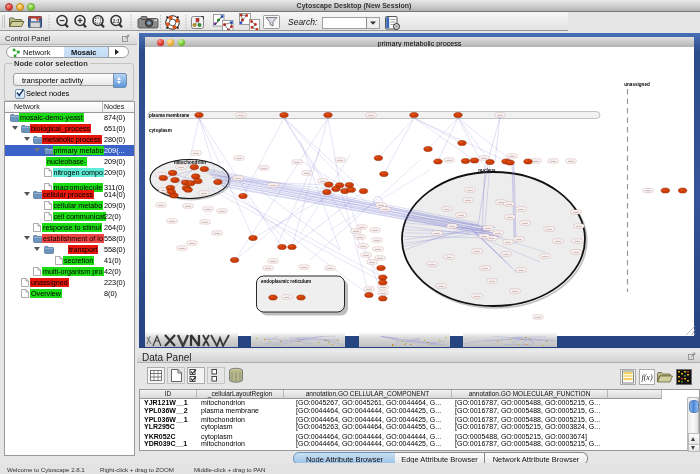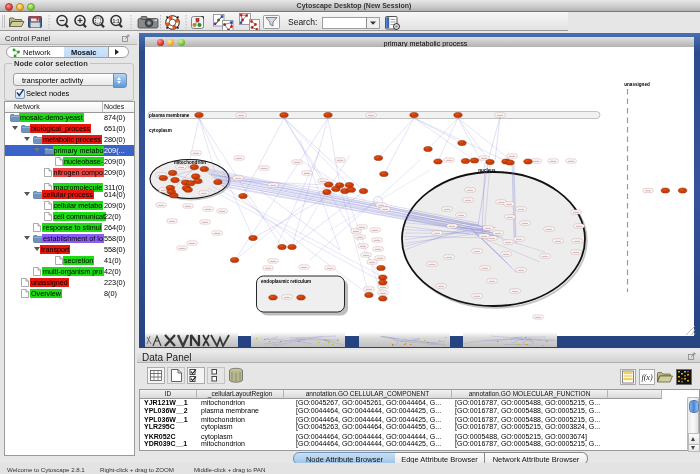--- a/index.html
+++ b/index.html
@@ -1,21 +1,21 @@
 <!DOCTYPE html>
 <html><head>
 <meta charset="utf-8">
 <style>
 html,body{margin:0;padding:0;}
 body{width:700px;height:474px;position:relative;overflow:hidden;background:#e6e6e6;font-family:"Liberation Sans",sans-serif;}
 .abs{position:absolute;}
 #titlebar{left:0;top:0;width:700px;height:11px;background:linear-gradient(#e8e8e8,#c6c6c6 70%,#b0b0b0);border-bottom:1px solid #777;}
 .tl{position:absolute;top:2.5px;width:6px;height:6px;border-radius:50%;}
 #titlebar .t{position:absolute;top:1.5px;left:4px;width:700px;text-align:center;font-size:7px;font-weight:bold;color:#333;}
-#toolbar{left:0;top:12px;width:568px;height:18px;background:linear-gradient(#f7f7f7,#e2e2e2);border-bottom:1px solid #9a9a9a;}
+#toolbar{left:0;top:12px;width:568px;height:18px;background:linear-gradient(#f7f7f7,#e2e2e2);border-bottom:1px solid #9a9a9a;font-style:italic;}
 #statusbar{left:0;top:463px;width:700px;height:11px;background:#e3e3e3;font-size:6.2px;color:#333;letter-spacing:-0.05px;}
 #statusbar span{position:absolute;top:2.5px;white-space:nowrap;}
 
 #cp{left:0;top:31px;width:137px;height:432px;background:#e6e6e6;}
 #cphead{left:0;top:0;width:137px;height:13px;background:linear-gradient(#f0f0f0,#d8d8d8);border-bottom:1px solid #b5b5b5;}
 #cphead .t{position:absolute;left:5px;top:3px;font-size:7.5px;color:#222;}
 #cptabs{left:6px;top:15px;width:121px;height:10px;background:#fff;border:1px solid #a0a0a0;border-radius:6px;font-size:7.5px;overflow:hidden;}
 #gb{left:4px;top:32px;width:128px;height:36px;border:1px solid #c2c2c2;border-radius:3px;}
 #gb .lbl{position:absolute;left:7px;top:-5px;background:#e6e6e6;padding:0 2px;font-size:7.5px;font-weight:bold;color:#333;}
 #dd{left:8px;top:9px;width:112px;height:11px;background:linear-gradient(#ffffff,#e8e8e8);border:1px solid #9f9f9f;border-radius:3px;font-size:7.5px;}
@@ -24,21 +24,21 @@
 #treehead{position:absolute;left:0;top:0;width:129px;height:10px;background:linear-gradient(#ffffff,#f0f0f0);border-bottom:1px solid #999;font-size:7px;color:#222;}
 .trow{position:absolute;left:0;width:129px;height:11px;}
 .trow .lab{position:absolute;top:1px;height:9px;line-height:9px;padding:0 1px;color:#000;white-space:nowrap;font-size:7.2px;}
 .trow .cnt{position:absolute;left:99px;top:1px;height:9px;line-height:9px;font-size:7.3px;color:#000;white-space:nowrap;}
 .arr{position:absolute;top:3px;width:0;height:0;border-left:3px solid transparent;border-right:3px solid transparent;border-top:4px solid #555;}
 
 #desk{left:137px;top:31px;width:563px;height:432px;background:#e6e6e6;}
 #nw{position:absolute;left:2px;top:2px;width:561px;height:317px;}
 #nwborder{position:absolute;left:0;top:0;width:561px;height:315px;background:linear-gradient(#486fb5,#2a4c88 6%,#35549a 50%,#24437f);}
 #nwtitle{position:absolute;left:6px;top:4px;width:549px;height:10px;background:linear-gradient(#e0e0e0,#b2b2b2);border-bottom:1px solid #808080;}
-#nwtitle .t{position:absolute;top:1.5px;left:0;width:100%;text-align:center;font-size:7.2px;font-weight:normal;color:#000;padding-left:6px;}
+#nwtitle .t{position:absolute;top:1.5px;left:0;width:100%;text-align:center;font-size:7.2px;font-weight:normal;color:#000;}
 #canvas{position:absolute;left:6px;top:14px;width:549px;height:289px;background:#fff;}
 
 #dp{left:137px;top:350px;width:563px;height:113px;background:#e6e6e6;}
 #dphead{position:absolute;left:0;top:0;width:563px;height:12px;background:linear-gradient(#ececec,#d2d2d2);border-bottom:1px solid #b0b0b0;}
 #dphead .t{position:absolute;left:5px;top:2px;font-size:10px;color:#222;}
 #dptable{position:absolute;left:2px;top:39px;width:559px;height:60px;background:#fff;border:1px solid #999;font-size:7px;}
 .dth{position:absolute;top:0;height:8px;background:linear-gradient(#f2f2f2,#dadada);border-right:1px solid #b5b5b5;border-bottom:1px solid #999;text-align:center;font-size:6.5px;color:#111;line-height:8px;white-space:nowrap;overflow:hidden;}
 .drow{position:absolute;height:8.1px;line-height:8.1px;white-space:nowrap;overflow:hidden;font-size:7px;color:#000;}
 #dptabs{position:absolute;left:140px;top:102px;width:296px;height:13px;margin-left:16px;}
 .seg{position:absolute;top:0;height:11px;border:1px solid #8a8a8a;background:linear-gradient(#fdfdfd,#e8e8e8);font-size:7.5px;text-align:center;color:#111;}
@@ -247,29 +247,29 @@
           <path d="M0.7 3 L9.3 3 L9.3 2.2 L0.7 2.2 Z" fill="#9db9d6"></path>
         </svg>
         <span class="lab" style="left:47.5px;background:#1bdb12;max-width:51.5px;overflow:hidden;">primary metabo</span>
         <span class="cnt" style="color:#fff;">209(...</span>
       </div>
     <div class="trow" style="top:54px;">
         <svg width="8" height="9" viewBox="0 0 8 9" style="position:absolute;top:1px;left:50px;">
           <path d="M0.5 0.5 L5 0.5 L7.5 3 L7.5 8.5 L0.5 8.5 Z" fill="#fff" stroke="#888" stroke-width="0.7"></path>
           <path d="M5 0.5 L5 3 L7.5 3" fill="#ddd" stroke="#888" stroke-width="0.7"></path>
         </svg>
-        <span class="lab" style="left:58px;background:#1bdb12;max-width:41px;overflow:hidden;">nucleobase-</span>
+        <span class="lab" style="left:41px;background:#1bdb12;max-width:41px;overflow:hidden;">nucleobase-</span>
         <span class="cnt" style="">209(0)</span>
       </div>
     <div class="trow" style="top:65px;">
         <svg width="8" height="9" viewBox="0 0 8 9" style="position:absolute;top:1px;left:38.5px;">
           <path d="M0.5 0.5 L5 0.5 L7.5 3 L7.5 8.5 L0.5 8.5 Z" fill="#fff" stroke="#888" stroke-width="0.7"></path>
           <path d="M5 0.5 L5 3 L7.5 3" fill="#ddd" stroke="#888" stroke-width="0.7"></path>
         </svg>
-        <span class="lab" style="left:47.5px;background:#ef4444;max-width:51.5px;overflow:hidden;">nitrogen compo</span>
+        <span class="lab" style="left:47.5px;background:#5eead4;max-width:51.5px;overflow:hidden;">nitrogen compo</span>
         <span class="cnt" style="">209(0)</span>
       </div>
     <div class="trow" style="top:80px;text-align:center;">
         <svg width="8" height="9" viewBox="0 0 8 9" style="position:absolute;top:1px;left:38.5px;">
           <path d="M0.5 0.5 L5 0.5 L7.5 3 L7.5 8.5 L0.5 8.5 Z" fill="#fff" stroke="#888" stroke-width="0.7"></path>
           <path d="M5 0.5 L5 3 L7.5 3" fill="#ddd" stroke="#888" stroke-width="0.7"></path>
         </svg>
         <span class="lab" style="left:47.5px;background:#1bdb12;max-width:51.5px;overflow:hidden;">macromolecule</span>
         <span class="cnt" style="">311(0)</span>
       </div>
@@ -305,30 +305,30 @@
         </svg>
         <span class="lab" style="left:37px;background:#1bdb12;max-width:62px;overflow:hidden;">response to stimul</span>
         <span class="cnt" style="">264(0)</span>
       </div>
     <div class="trow" style="top:131px;">
         <div class="arr" style="left:18.5px;border-top-color:#555;"></div>
         <svg width="10" height="8" viewBox="0 0 10 8" style="position:absolute;top:1.5px;left:27.5px;">
           <path d="M0.5 1.5 Q0.5 0.5 1.5 0.5 L3.6 0.5 L4.4 1.4 L8.7 1.4 Q9.5 1.4 9.5 2.2 L9.5 6.6 Q9.5 7.5 8.6 7.5 L1.4 7.5 Q0.5 7.5 0.5 6.6 Z" fill="#6d94bf" stroke="#3e5f85" stroke-width="0.6"></path>
           <path d="M0.7 3 L9.3 3 L9.3 2.2 L0.7 2.2 Z" fill="#9db9d6"></path>
         </svg>
-        <span class="lab" style="left:37px;background:#8b5cf6;max-width:62px;overflow:hidden;">establishment of lo</span>
+        <span class="lab" style="left:37px;background:#ef4444;max-width:62px;overflow:hidden;">establishment of lo</span>
         <span class="cnt" style="">558(0)</span>
       </div>
     <div class="trow" style="top:142px;">
         <div class="arr" style="left:28.5px;border-top-color:#555;"></div>
         <svg width="10" height="8" viewBox="0 0 10 8" style="position:absolute;top:1.5px;left:38.5px;">
           <path d="M0.5 1.5 Q0.5 0.5 1.5 0.5 L3.6 0.5 L4.4 1.4 L8.7 1.4 Q9.5 1.4 9.5 2.2 L9.5 6.6 Q9.5 7.5 8.6 7.5 L1.4 7.5 Q0.5 7.5 0.5 6.6 Z" fill="#6d94bf" stroke="#3e5f85" stroke-width="0.6"></path>
           <path d="M0.7 3 L9.3 3 L9.3 2.2 L0.7 2.2 Z" fill="#9db9d6"></path>
         </svg>
-        <span class="lab" style="left:35px;background:#e8170b;max-width:51.5px;overflow:hidden;">transport</span>
+        <span class="lab" style="left:63px;background:#e8170b;max-width:51.5px;overflow:hidden;">transport</span>
         <span class="cnt" style="">558(0)</span>
       </div>
     <div class="trow" style="top:153px;">
         <svg width="8" height="9" viewBox="0 0 8 9" style="position:absolute;top:1px;left:50px;">
           <path d="M0.5 0.5 L5 0.5 L7.5 3 L7.5 8.5 L0.5 8.5 Z" fill="#fff" stroke="#888" stroke-width="0.7"></path>
           <path d="M5 0.5 L5 3 L7.5 3" fill="#ddd" stroke="#888" stroke-width="0.7"></path>
         </svg>
         <span class="lab" style="left:58px;background:#1bdb12;max-width:41px;overflow:hidden;">secretion</span>
         <span class="cnt" style="">41(0)</span>
       </div>

